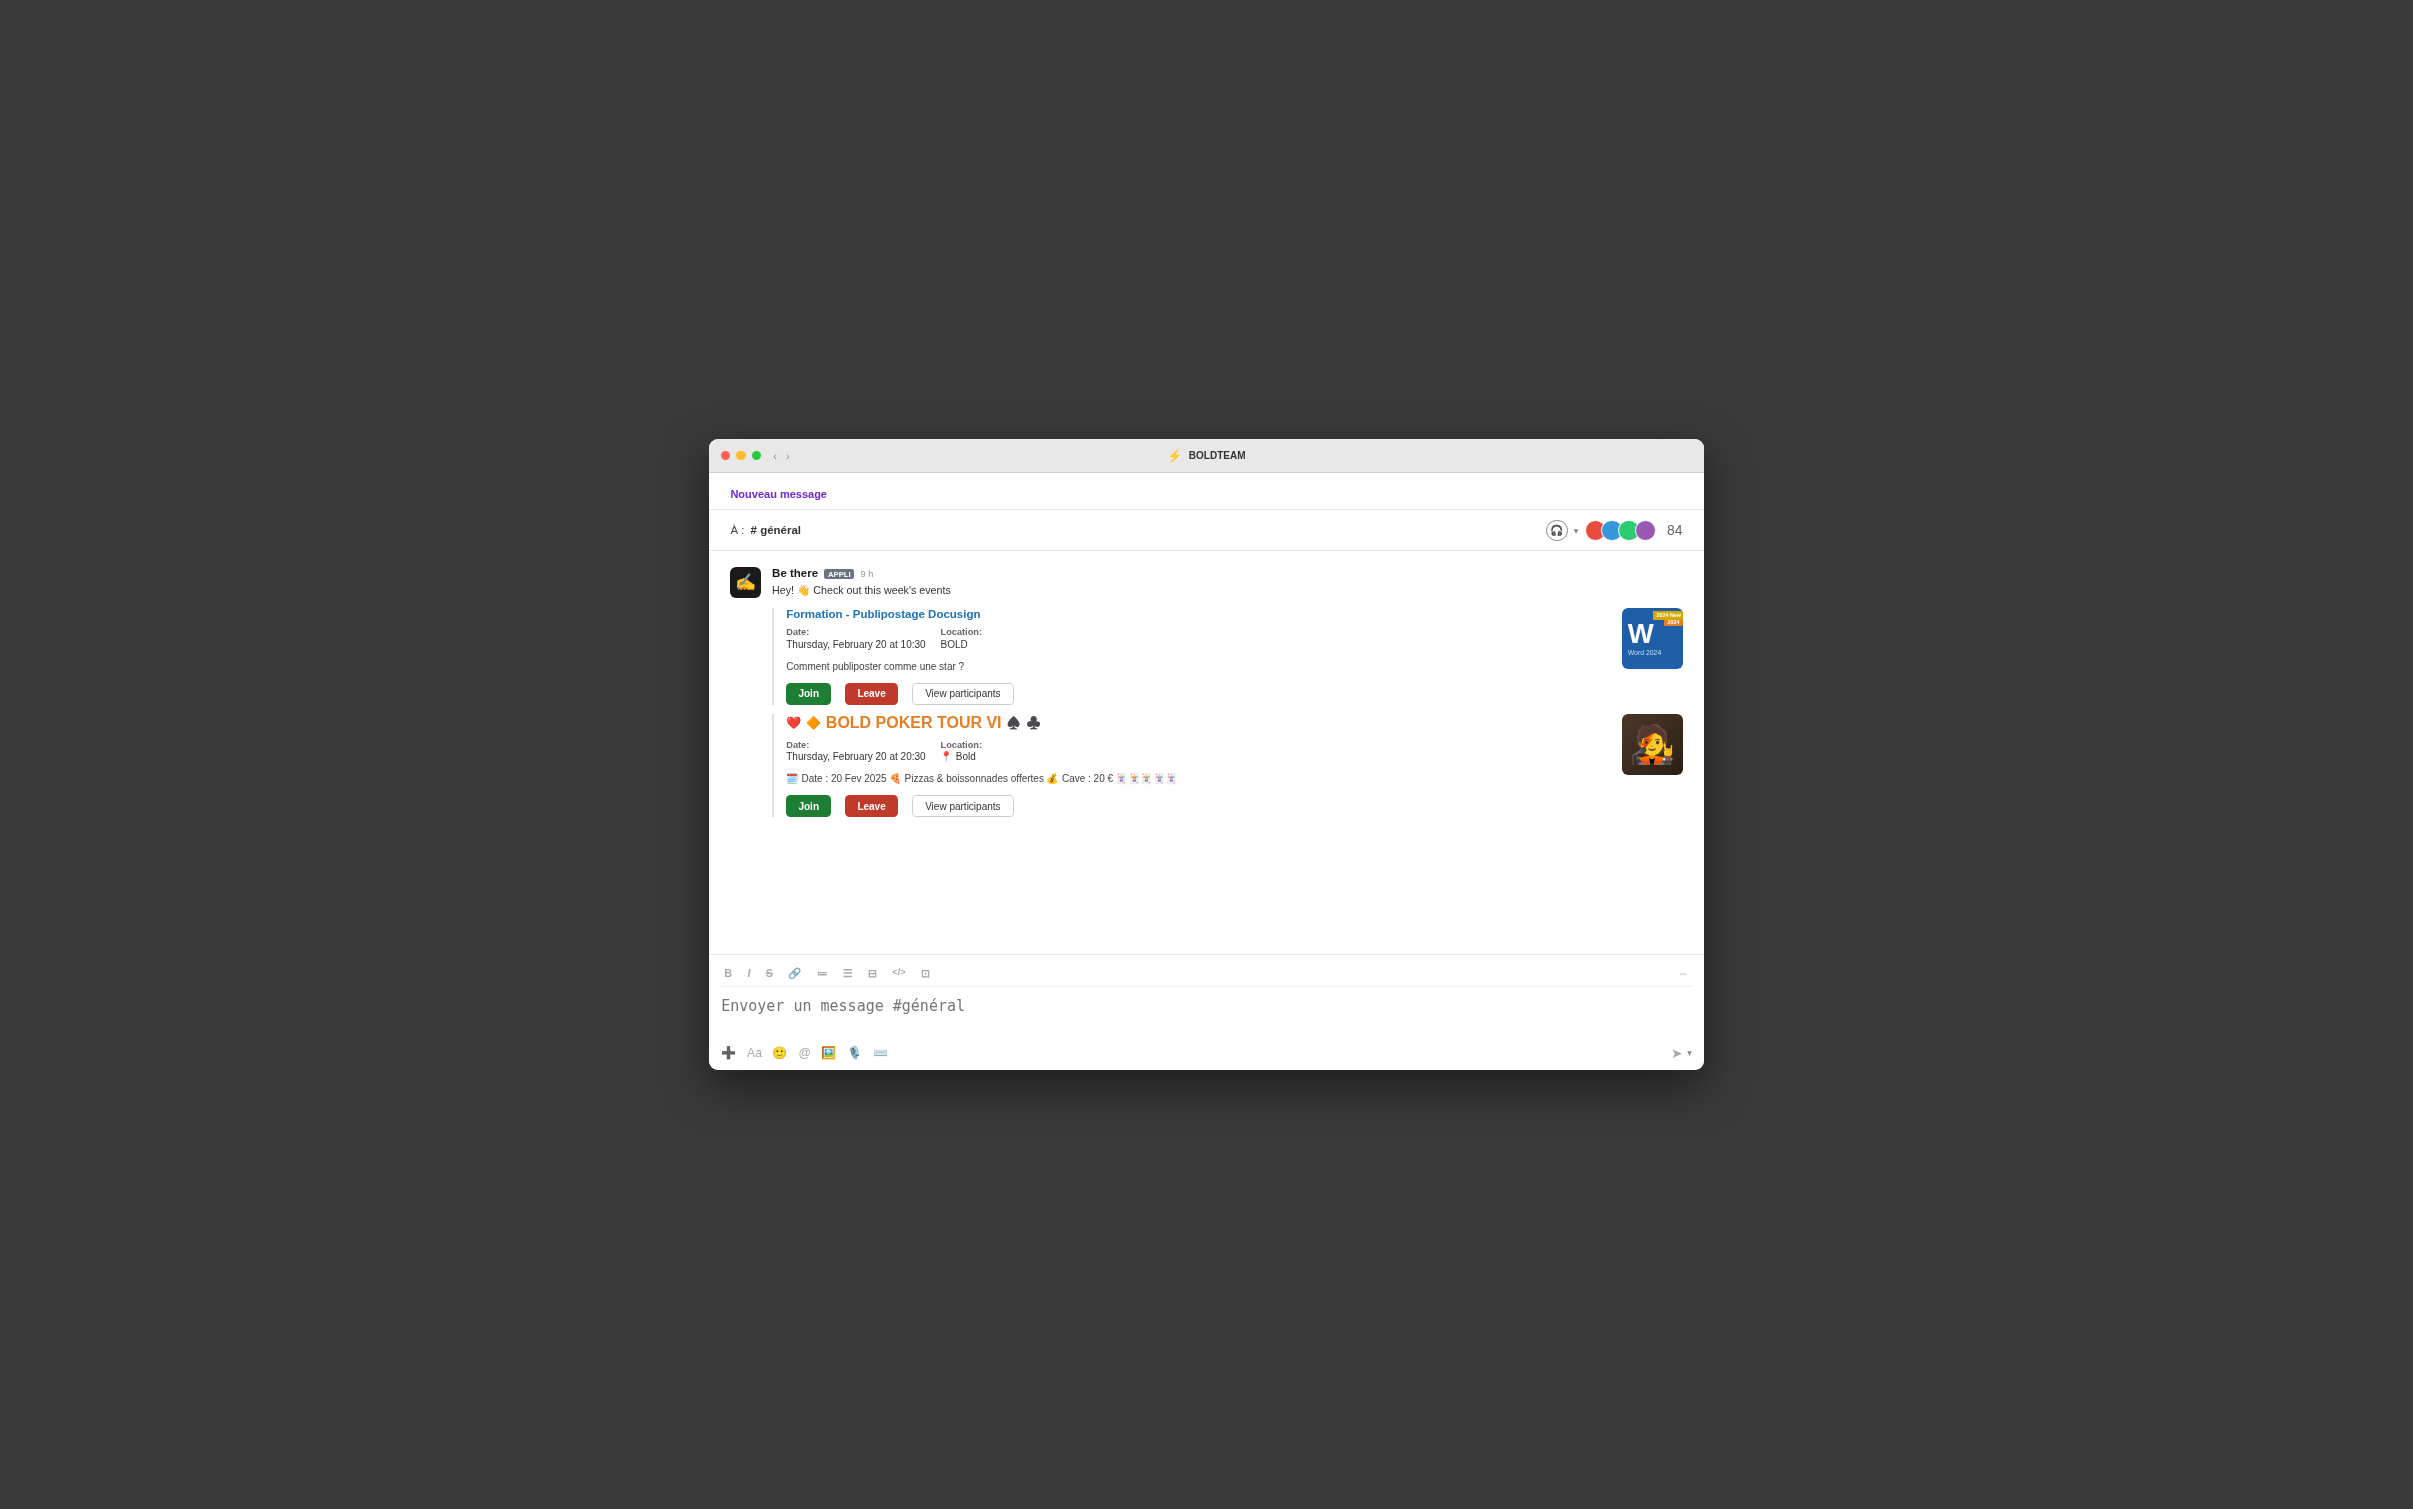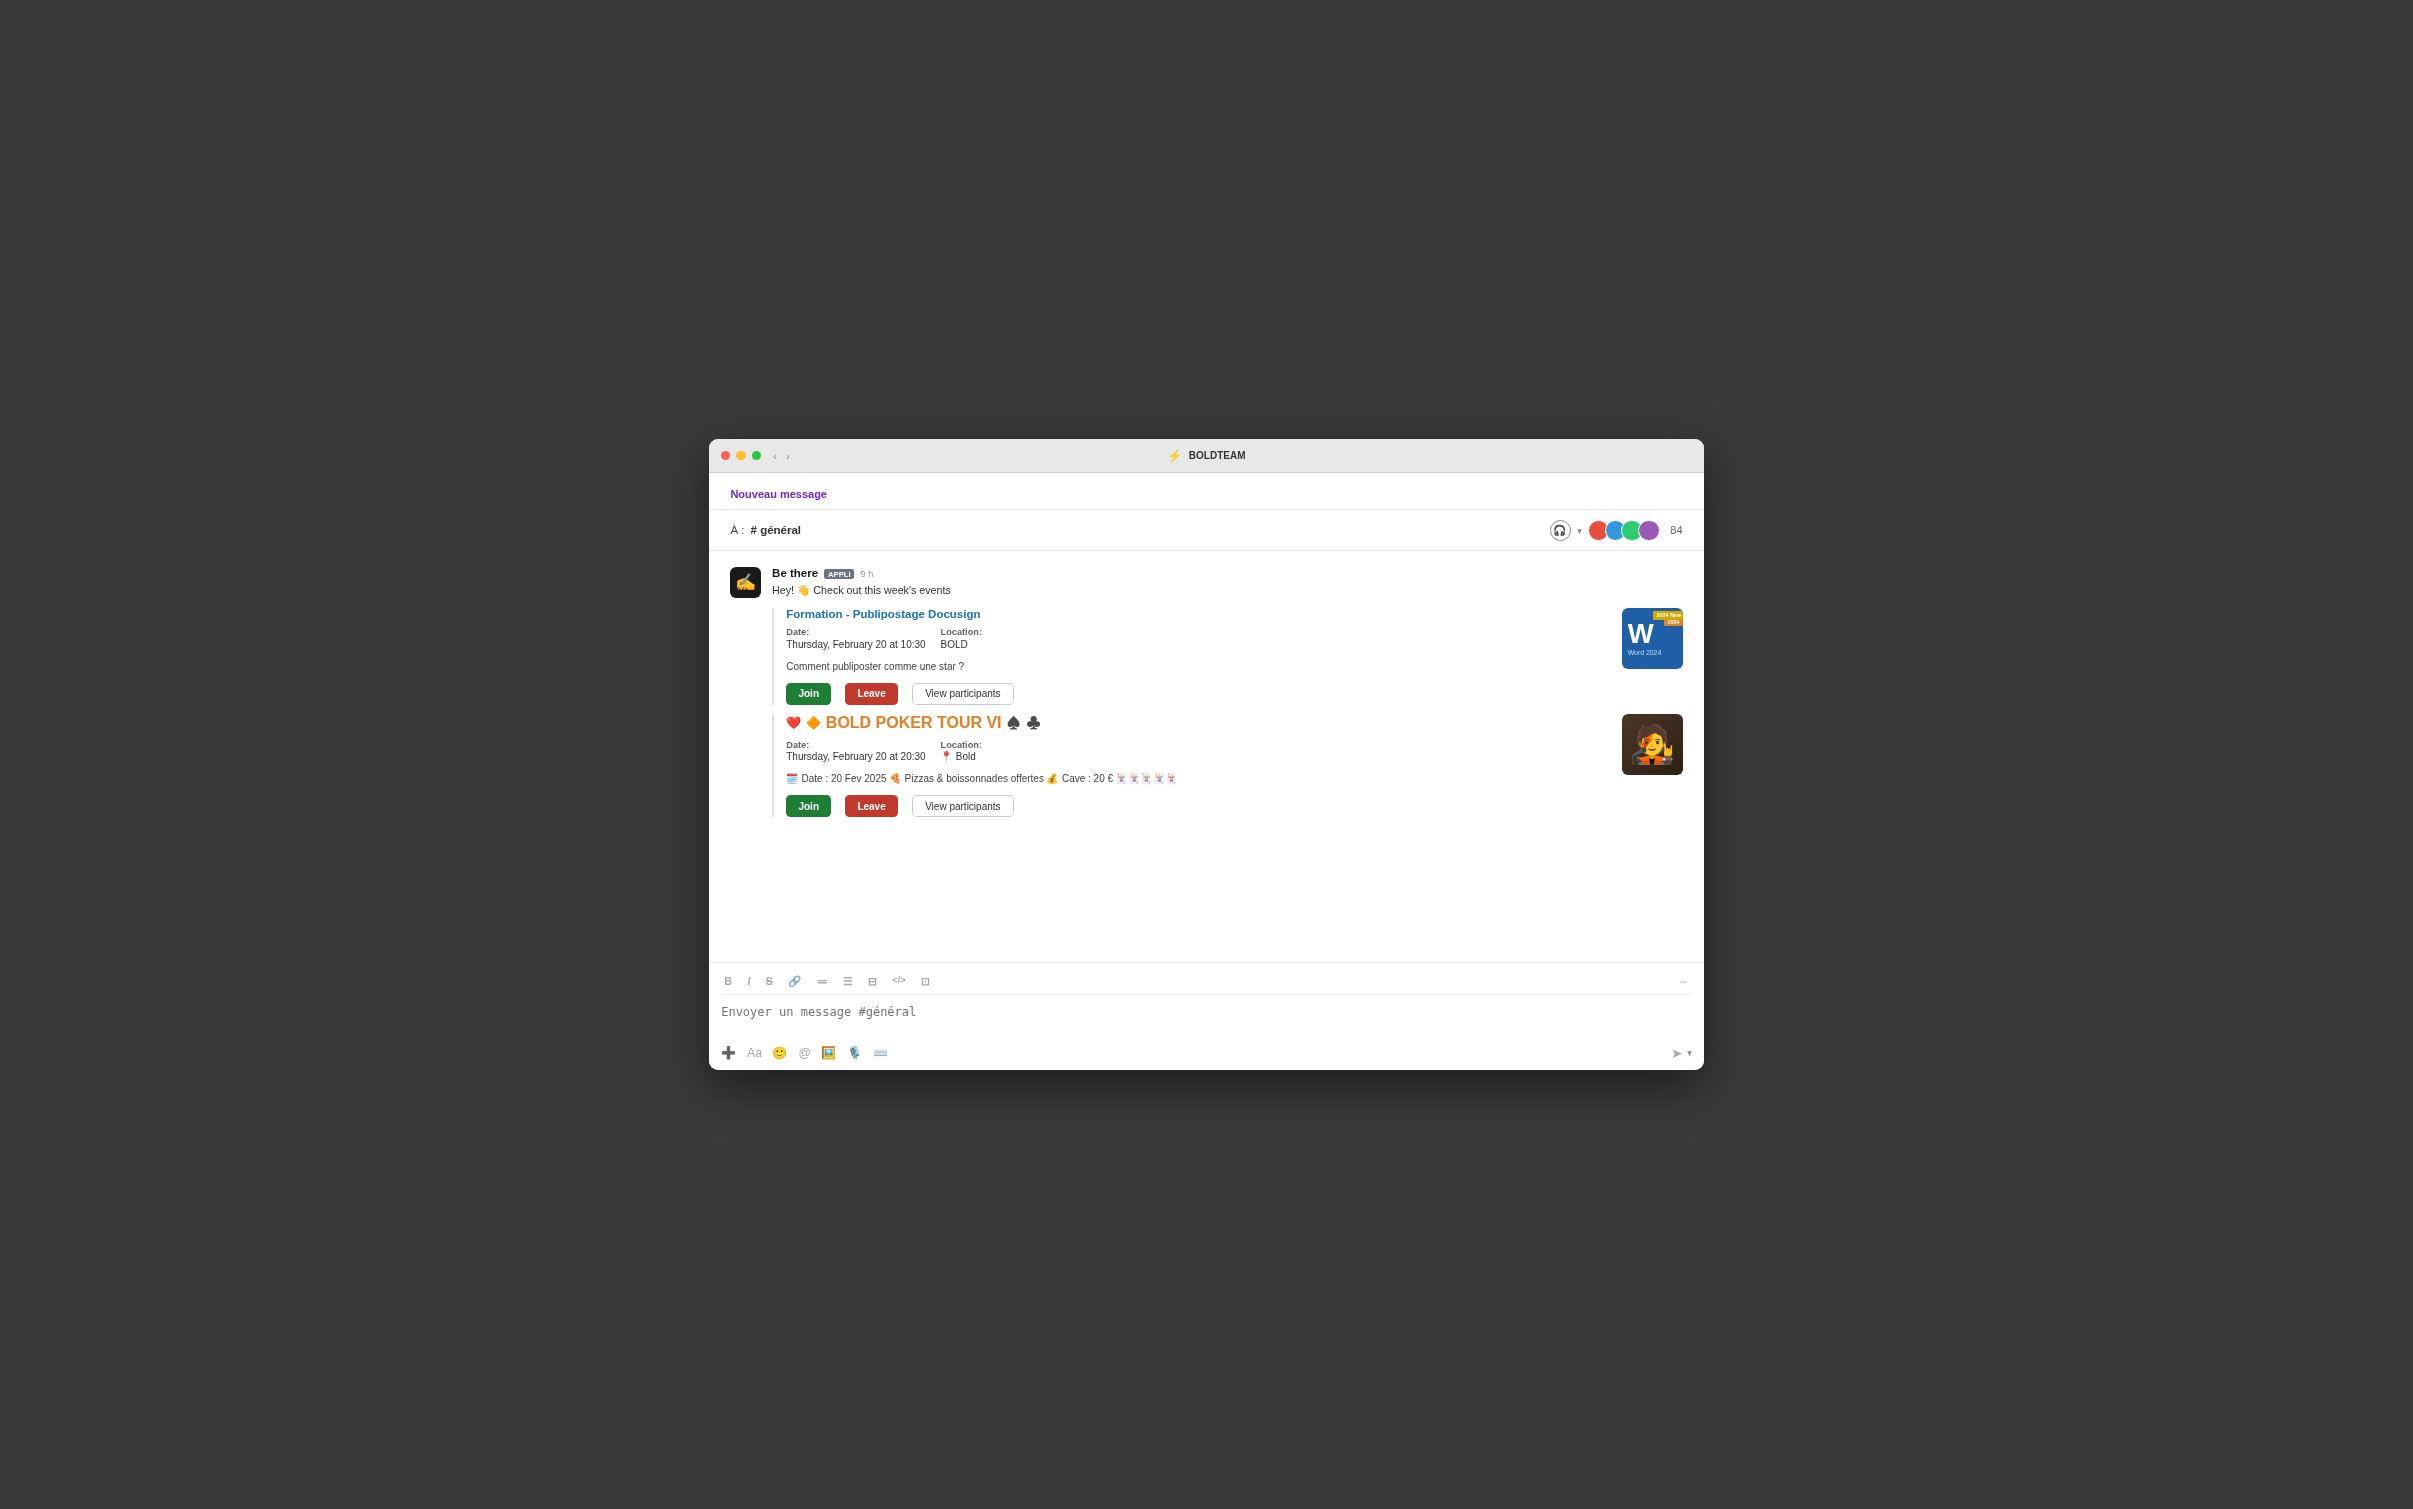--- a/index.html
+++ b/index.html
@@ -120,21 +120,21 @@
       border: 1.5px solid #fff;
       margin-left: -4.6px;
       overflow: hidden;
     }
     .avatar-placeholder:first-child { margin-left: 0; }
     .av1 { background: #e74c3c; }
     .av2 { background: #3498db; }
     .av3 { background: #2ecc71; }
     .av4 { background: #9b59b6; }
     .member-count {
-      font-size: 11px;
+      font-size: 14px;
       color: #666;
       margin-left: 4.6px;
     }
 
     
     .messages-area {
       flex: 1;
       padding: 15.3px 21.4px;
       overflow-y: auto;
     }
@@ -297,21 +297,21 @@
       cursor: pointer;
       padding: 1.5px 3.1px;
       font-weight: 600;
     }
     .toolbar-btn-italic { font-style: italic; }
     .toolbar-btn-strike { text-decoration: line-through; }
     .composer-input {
       width: 100%;
       border: none;
       outline: none;
-      font-size: 12px;
+      font-size: 15px;
       color: #aaa;
       padding: 6.1px 0;
       resize: none;
       background: transparent;
       min-height: 27.5px;
     }
     .composer-bottom {
       display: flex;
       align-items: center;
       justify-content: space-between;

